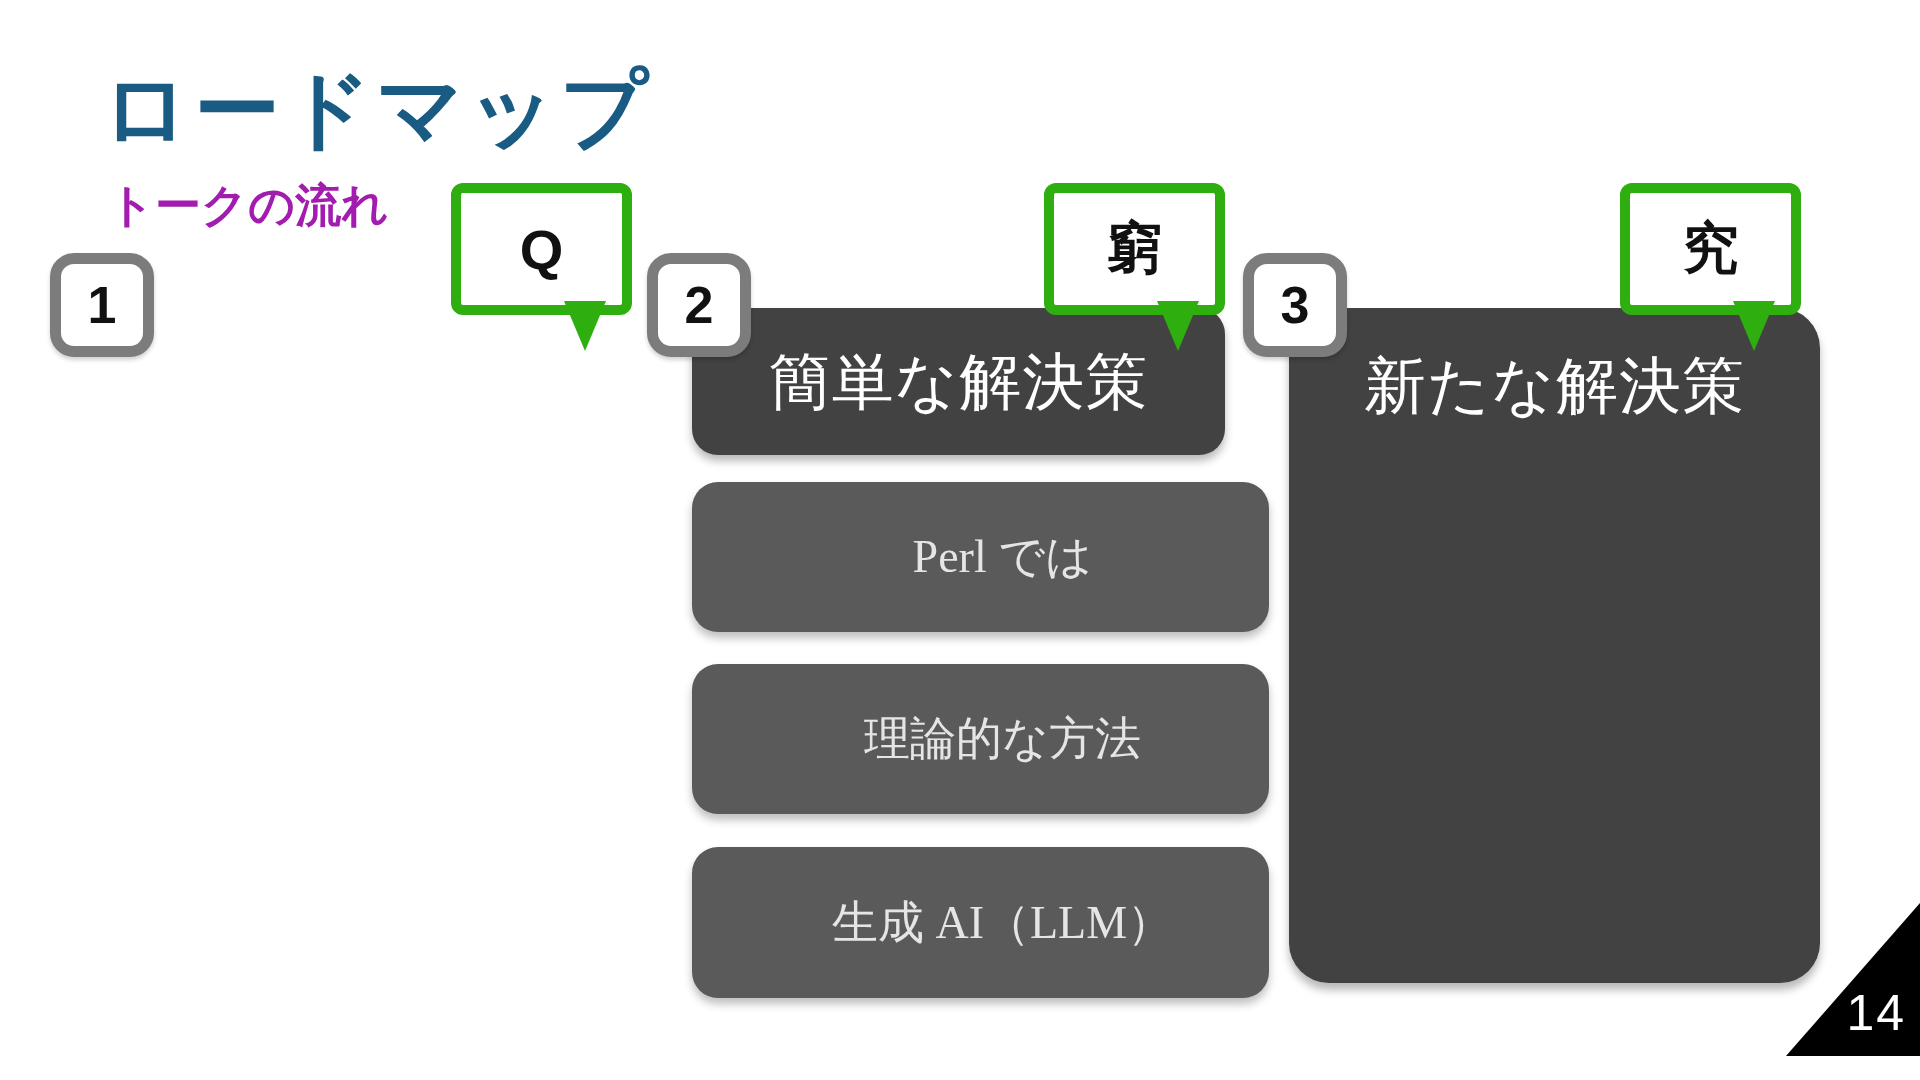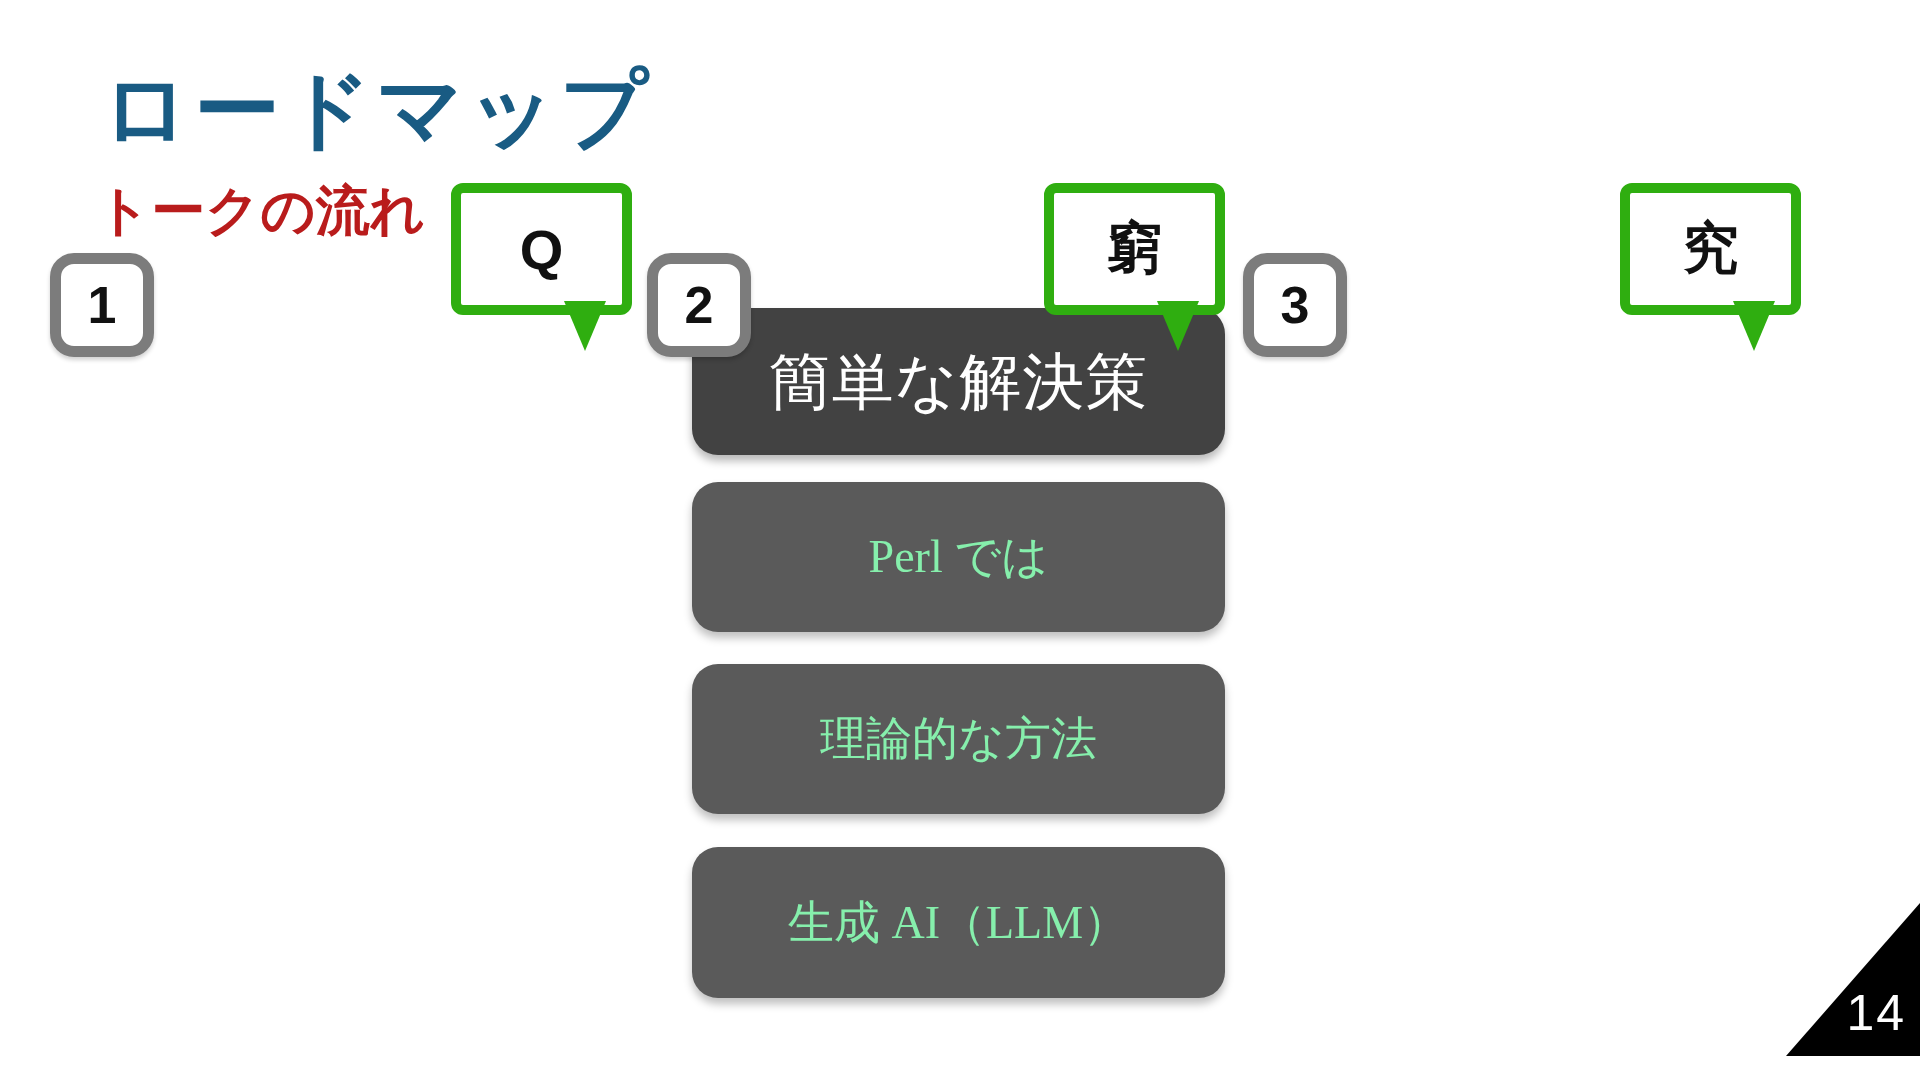--- a/index.html
+++ b/index.html
@@ -6,44 +6,45 @@
   .slide{
     position:relative;width:1920px;height:1056px;background:#ffffff;
     overflow:hidden;font-family:"Liberation Sans",sans-serif;
   }
   .title{
     position:absolute;left:102px;top:62px;
     font-size:86px;font-weight:bold;letter-spacing:4px;
     color:#195B83;line-height:1.1;
   }
   .subtitle{
-    position:absolute;left:96px;top:180px;
+    position:absolute;left:108px;top:180px;
     font-family:"Liberation Serif","DejaVu Serif",serif;
-    font-size:54px;font-weight:bold;color:#b91c1c;line-height:1.15;
+    font-size:46px;font-weight:bold;color:#a21caf;line-height:1.15;
   }
   .panel{
     position:absolute;top:308px;height:675px;background:#424242;
     border-radius:40px;box-shadow:0 7px 9px rgba(0,0,0,0.28);
   }
   .panel-header{
     width:100%;box-sizing:border-box;padding-top:36px;text-align:center;
     color:#ffffff;font-size:62px;font-weight:500;letter-spacing:1px;
   }
   .hdrbox{
     position:absolute;left:692px;width:533px;background:#424242;
     border-radius:26px;box-shadow:0 6px 8px rgba(0,0,0,0.28);
     display:flex;align-items:center;justify-content:center;
     color:#ffffff;font-size:62px;font-weight:500;letter-spacing:1px;
   }
   .itembox{
     position:absolute;left:692px;width:533px;background:#5A5A5A;
     border-radius:26px;box-shadow:0 6px 8px rgba(0,0,0,0.25);
     display:flex;align-items:center;justify-content:center;
-    color:#86efac;font-size:46px;
+    color:#e5e5e5;font-size:46px;
     font-family:"Liberation Serif","DejaVu Serif",serif;
+    padding-left:44px;
   }
   .badge{
     position:absolute;top:253px;width:104px;height:104px;box-sizing:border-box;
     background:#ffffff;border:11px solid #7C7C7C;border-radius:24px;
     display:flex;align-items:center;justify-content:center;
     box-shadow:0 3px 4px rgba(0,0,0,0.18);z-index:6;
     font-size:52px;font-weight:bold;color:#111111;
   }
   .bubble{
     position:absolute;top:183px;width:181px;height:132px;box-sizing:border-box;
@@ -95,20 +96,23 @@
     <span>理論的な方法</span>
   </div>
   <div class="badge" style="left:647px;">
     <span>2</span>
   </div>
   <div class="bubble" style="left:1044px;">
     <span>窮</span>
     <div class="tail"></div>
   </div>
 
+  <div class="panel" style="left:1289px;width:531px;">
+    <div class="panel-header">新たな解決策</div>
+  </div>
   <div class="badge" style="left:1243px;">
     <span>3</span>
   </div>
   <div class="bubble" style="left:1620px;">
     <span>究</span>
     <div class="tail"></div>
   </div>
 
   <div class="corner-triangle"></div>
   <div class="page-number">14</div>

